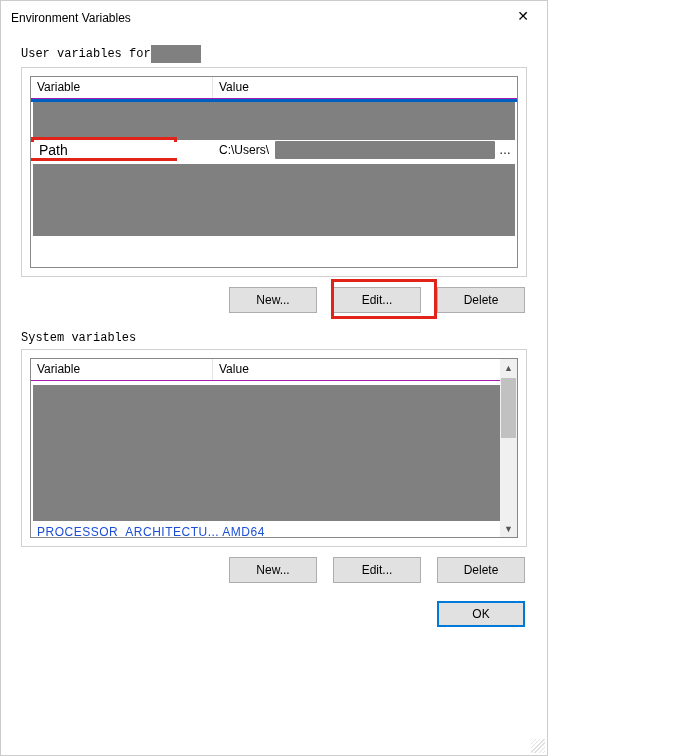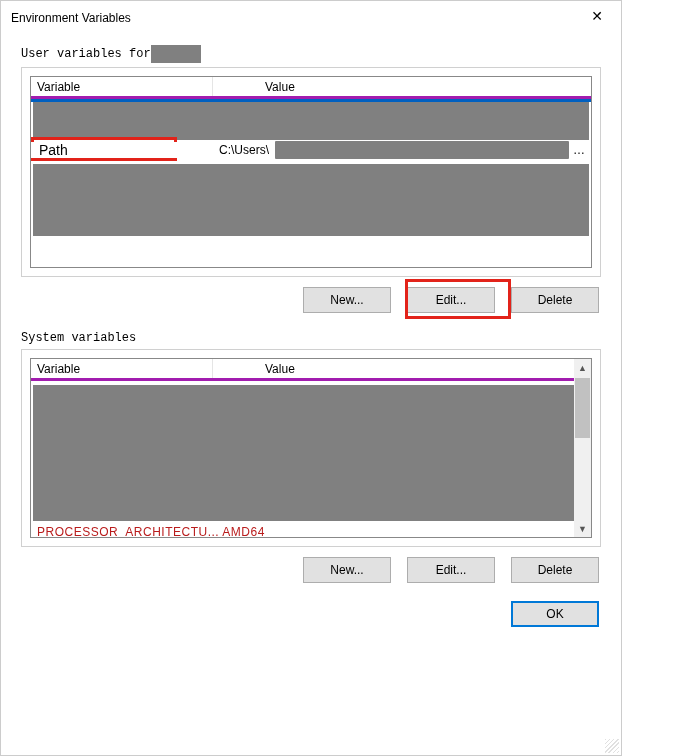--- a/index.html
+++ b/index.html
@@ -5,21 +5,21 @@
     * { box-sizing: border-box; margin: 0; padding: 0; }
     body {
       font-family: "Segoe UI", Tahoma, sans-serif;
       font-size: 12px;
       background: #fff;
       width: 690px;
       height: 756px;
       overflow: hidden;
       color: #000;
     }
-    .window { width: 622px; height: 756px; border: 1px solid #ccc; position: relative; }
+    .window { width: 548px; height: 756px; border: 1px solid #ccc; position: relative; }
     .titlebar {
       display: flex; justify-content: space-between; align-items: center;
       padding: 6px 10px 6px 10px; height: 34px;
     }
     .titlebar .title { font-size: 12px; }
     .close-btn {
       width: 40px; height: 28px; display:flex; align-items:center; justify-content:center;
       font-size: 14px; background: transparent; border: none; cursor: pointer;
       margin-top: -4px; margin-right: -6px;
     }
@@ -33,21 +33,21 @@
     }
     .user-group { height: 210px; margin-bottom: 8px; }
     .sys-group  { height: 198px; margin-bottom: 8px; }
 
     .user-box, .sys-box { padding: 8px; height: 100%; }
 
     .table-wrap {
       border: 1px solid #888; background:#fff; position: relative; height: 100%; overflow: hidden;
     }
     .table-head {
-      display:flex; height: 22px; border-bottom: 3px solid #a21caf; font-size:12px; background:#fff;gap:46px;
+      display:flex; height: 22px; border-bottom: 1px solid #a21caf; font-size:12px; background:#fff;
     }
     .col-var { width: 182px; padding: 3px 6px; border-right: 1px solid #e5e5e5; }
     .col-val { flex:1; padding: 3px 6px; }
     .sel-bar { height: 3px; background: #0060c0; }
 
     .redact-block { background:#808080; }
     .user-r1 { margin: 0 2px; height: 38px; margin-top: 0; }
     .path-row { display:flex; height: 20px; align-items:center; position: relative; }
     .path-var-cell { width: 148px; margin-left: 0; padding-left: 8px; font-size:14px; position: relative; z-index:2; background:#fff; }
     .path-val-cell { padding-left: 40px; font-size:12px; display:flex; align-items:center; flex:1; }
@@ -55,21 +55,21 @@
     .path-ellipsis { padding-right: 6px; }
     .red-highlight {
       position:absolute; border:3px solid #e2231a; pointer-events:none;
     }
     .red-path { left: 0px; top: -3px; width: 146px; height: 24px; }
 
     .user-r2 { margin: 0 2px; height: 72px; margin-top: 4px; }
 
     .sys-inner { position: relative; height: 100%; }
     .sys-redact { margin: 4px 2px 0 2px; height: 136px; }
-    .sys-bottom-row { padding: 4px 6px; font-size:12px; color:#b91c1c; letter-spacing:0.5px; }
+    .sys-bottom-row { padding: 4px 6px; font-size:12px; color:#1d4ed8; letter-spacing:0.5px; }
     .scrollbar-v {
       position:absolute; right:0; top:0; width:17px; height:100%; background:#f0f0f0;
       display:flex; flex-direction:column; align-items:center;
     }
     .scroll-arrow { width:100%; height:17px; display:flex;align-items:center;justify-content:center; color:#555; font-size:9px; }
     .scroll-thumb { width:15px; height:60px; background:#c1c1c1; margin-top:2px; }
 
     .btn-row { display:flex; justify-content:flex-end; gap: 16px; margin: 10px 2px 18px 0; position: relative; }
     .btn {
       width: 88px; height: 26px; background:#e1e1e1; border:1px solid #adadad;

